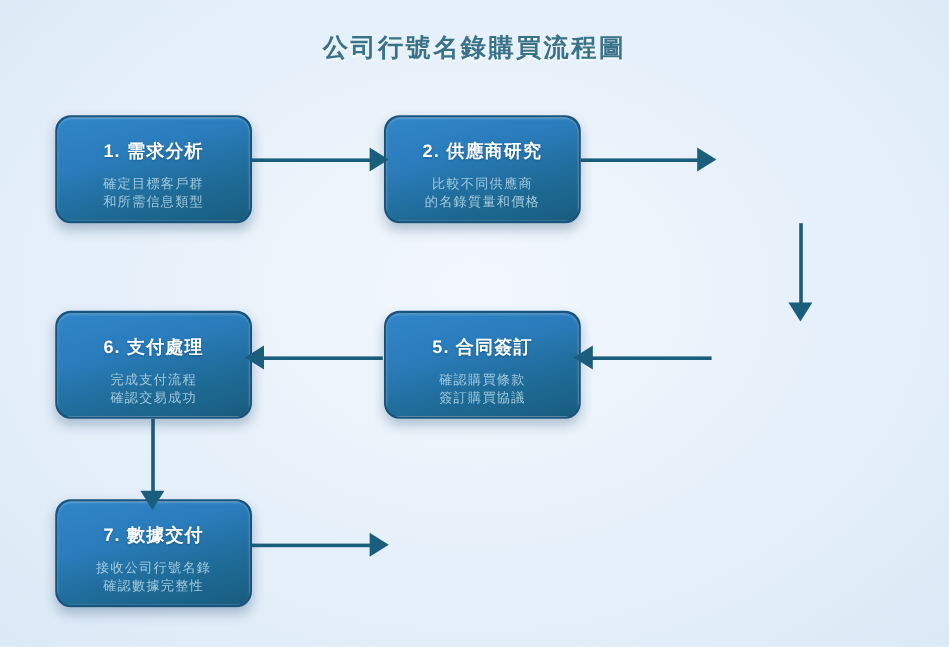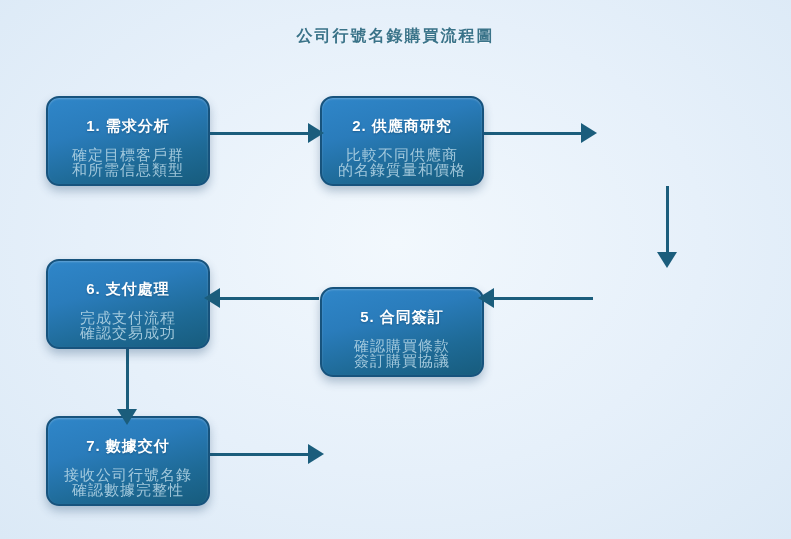--- a/index.html
+++ b/index.html
@@ -10,21 +10,21 @@
   }
   .canvas {
     position: relative;
     width: 791px; height: 539px;
     background: radial-gradient(ellipse at 50% 45%, #f2f8fd 0%, #e6f0fa 55%, #dbe9f6 100%);
   }
   .page-title {
     position: absolute;
     top: 26px; left: 0; right: 0;
     text-align: center;
-    font-size: 16px;
+    font-size: 21px;
     font-weight: bold;
     letter-spacing: 2px;
     color: #3a7389;
     text-shadow: 0 1px 1px rgba(255,255,255,0.6);
   }
   .node {
     position: absolute;
     width: 164px; height: 90px;
     box-sizing: border-box;
     border: 2px solid #17537d;
@@ -40,21 +40,21 @@
   }
   .node-title {
     font-size: 15px;
     font-weight: bold;
     color: #ffffff;
     letter-spacing: 1px;
     margin-bottom: 11px;
     text-shadow: 0 1px 2px rgba(0,40,70,0.35);
   }
   .node-sub {
-    font-size: 15px;
+    font-size: 11px;
     line-height: 15px;
     color: rgba(185, 216, 232, 0.85);
     letter-spacing: 1px;
   }
   .edge-line {
     position: absolute;
     background: #1b5d7c;
     z-index: 0;
   }
   .edge-line.h { height: 3px; width: 104px; }
@@ -77,21 +77,21 @@
   .arrowhead.down {
     border-left: 10px solid transparent;
     border-right: 10px solid transparent;
     border-top: 16px solid #1b5d7c;
   }
   
   #node-1 { left: 46px;  top: 96px; }
   #node-2 { left: 320px; top: 96px; }
   #node-3 { left: 593px; top: 96px; }
   #node-4 { left: 593px; top: 259px; }
-  #node-5 { left: 320px; top: 259px; margin-top: 28px; }
+  #node-5 { left: 320px; top: 259px; }
   #node-6 { left: 46px;  top: 259px; }
   #node-7 { left: 46px;  top: 416px; }
   #node-8 { left: 320px; top: 416px; }
   
   #line-1-2 { left: 210px; top: 132px; }
   #head-1-2 { left: 308px; top: 123px; }
   #line-2-3 { left: 484px; top: 132px; }
   #head-2-3 { left: 581px; top: 123px; }
   #line-3-4 { left: 666px; top: 186px; height: 70px; }
   #head-3-4 { left: 657px; top: 252px; }

